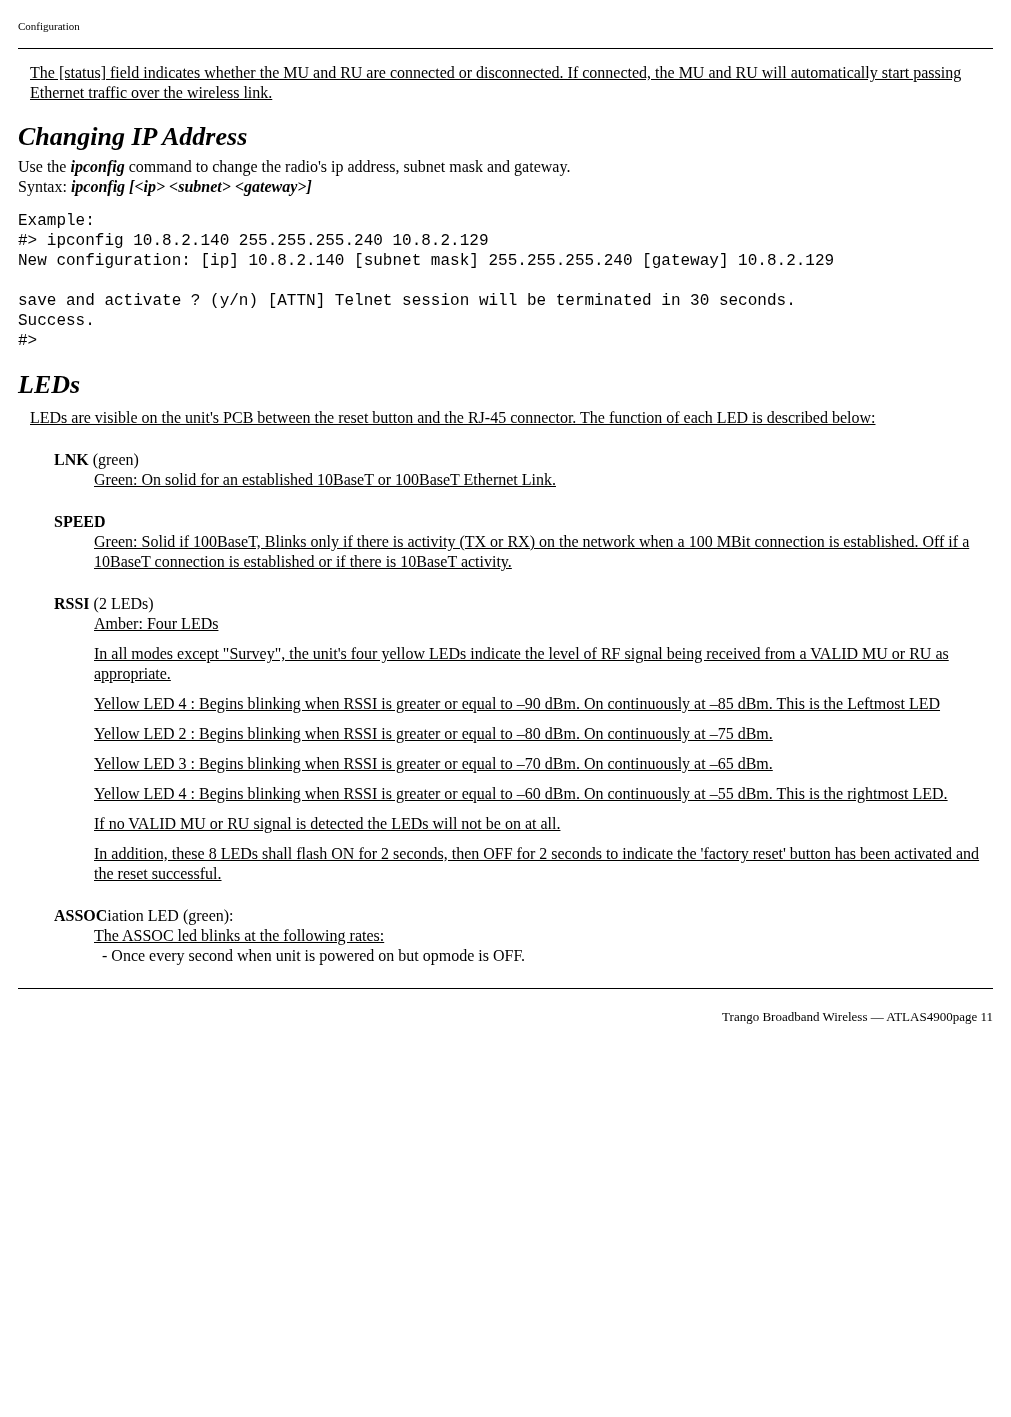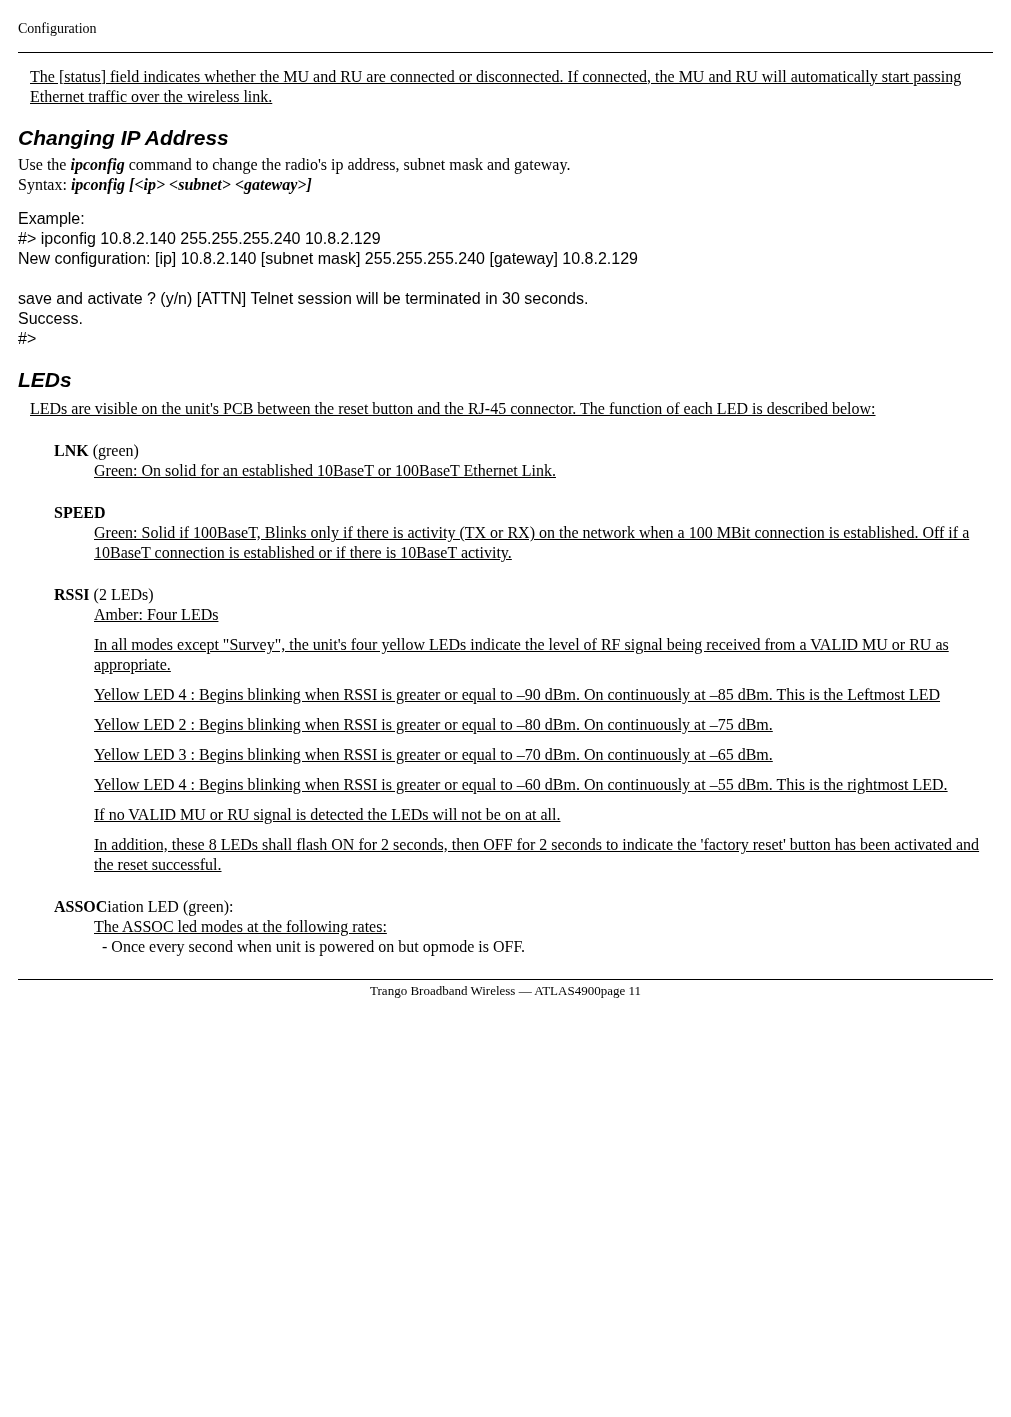--- a/index.html
+++ b/index.html
@@ -7,56 +7,56 @@
     font-size: 16px;
     line-height: 1.25;
     color: #000;
     background: #fff;
     margin: 0;
     padding: 20px 18px 12px 18px;
     width: 1011px;
     box-sizing: border-box;
   }
   .header {
-    font-size: 14px;
+    font-size: 11px;
     border-bottom: 1.5px solid #000;
     padding-bottom: 14px;
     margin-bottom: 14px;
   }
   .para {
     margin: 6px 0 14px 12px;
     text-decoration: underline;
   }
   h2.section {
-    font-family: Liberation Sans, sans-serif;
+    font-family: Liberation Serif, serif;
     font-style: italic;
     font-weight: bold;
-    font-size: 21px;
+    font-size: 26px;
     margin: 18px 0 4px 0;
   }
   .mono {
-    font-family: Liberation Sans, sans-serif;
+    font-family: Liberation Mono, monospace;
     font-size: 16px;
     white-space: pre-wrap;
     line-height: 1.25;
     margin: 14px 0;
   }
   .bold { font-weight: bold; }
   .bolditalic { font-weight: bold; font-style: italic; }
   .indent1 { margin-left: 36px; }
   .indent2 { margin-left: 76px; text-decoration: underline; }
   .indent3 { margin-left: 84px; }
   .ledblock { margin-top: 22px; }
   .footer {
     border-top: 1.5px solid #000;
     margin-top: 22px;
-    padding-top: 3px;
+    padding-top: 20px;
     font-size: 13px;
     display: flex;
-    justify-content: center;
+    justify-content: flex-end;
   }
   .spacer { height: 10px; }
 </style>
 </head>
 <body>
 
 <div class="header">Configuration</div>
 
 <div class="para">The [status] field indicates whether the MU and RU are connected or disconnected.  If connected, the MU and RU will automatically start passing Ethernet traffic over the wireless link.</div>
 
@@ -106,19 +106,19 @@
 <div class="spacer"></div>
 <div class="indent2">Yellow LED 4 : Begins blinking when RSSI is greater or equal to –60 dBm. On continuously at –55 dBm. This is the rightmost LED.</div>
 <div class="spacer"></div>
 <div class="indent2">If no VALID MU or RU signal is detected the LEDs will not be on at all.</div>
 <div class="spacer"></div>
 <div class="indent2">In addition, these 8 LEDs shall flash ON for 2 seconds, then OFF for 2 seconds to indicate the 'factory reset' button has been activated and the reset successful.</div>
 
 <div class="ledblock indent1">
   <span class="bold">ASSOC</span><span>iation LED (green):</span>
 </div>
-<div class="indent2">The ASSOC led modes at the following rates:</div>
+<div class="indent2">The ASSOC led blinks at the following rates:</div>
 <div class="indent3">-  Once every second when unit is powered on but opmode is OFF.</div>
 
 <div class="footer">
   <span>Trango Broadband Wireless — ATLAS4900</span>
   <span>page 11</span>
 </div>
 
 </body></html>

